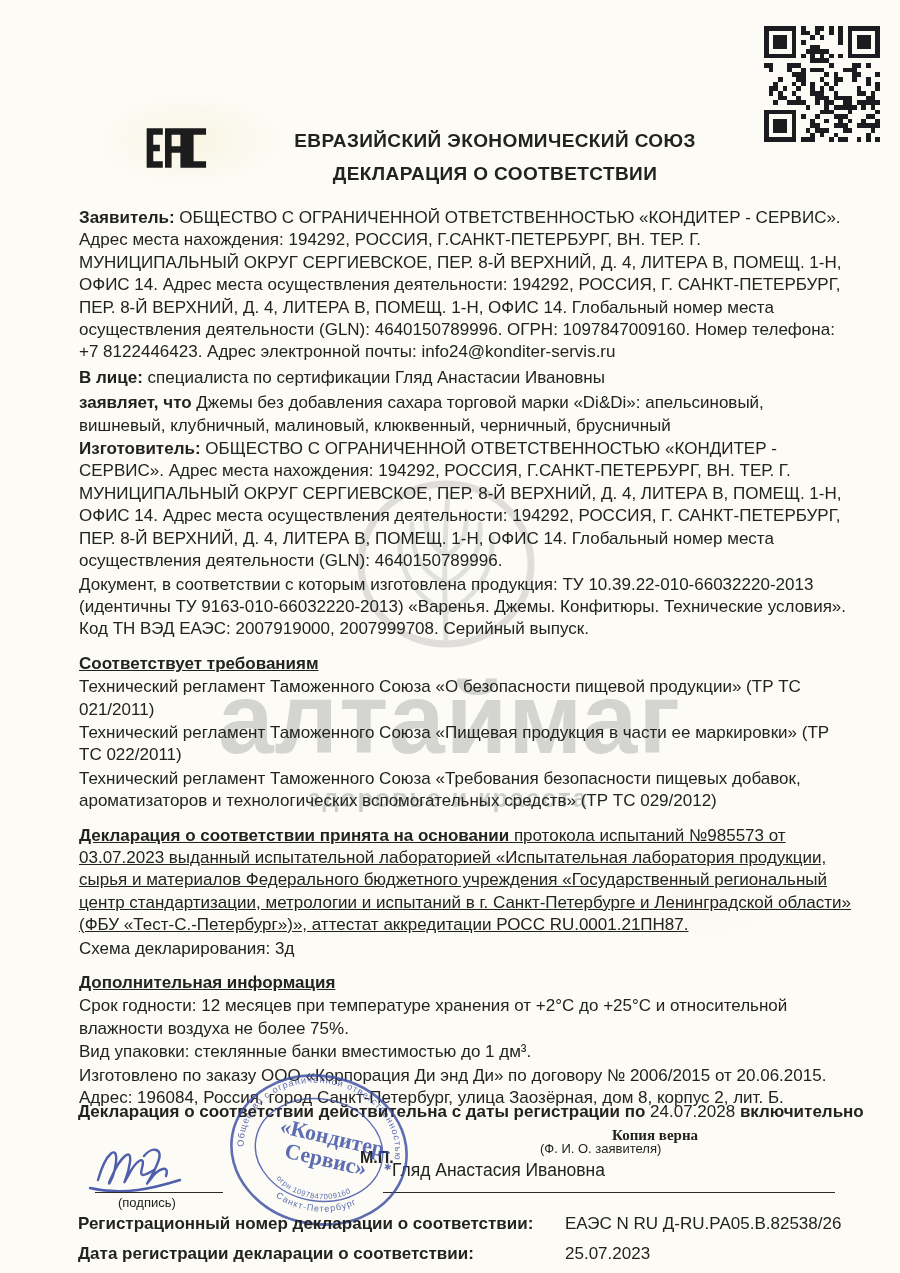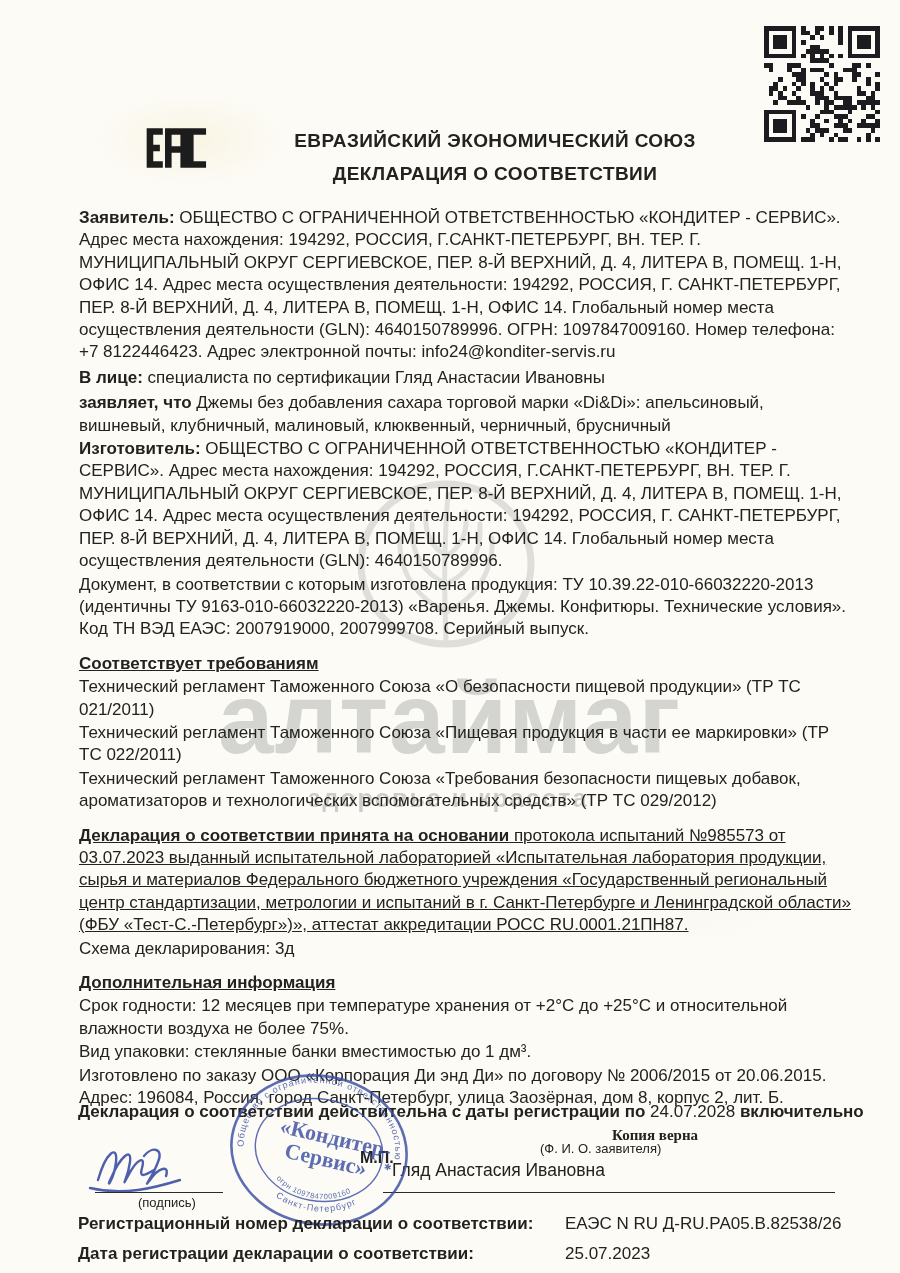--- a/index.html
+++ b/index.html
@@ -38,21 +38,21 @@
   .wm-tagline{
     position:absolute;left:308px;top:784px;
     font-size:25px;font-weight:bold;color:var(--wm-gray);opacity:.75;
     letter-spacing:2px;pointer-events:none;white-space:nowrap;
   }
   
   .validity{position:absolute;left:78px;top:1100px;width:790px;font-size:17px;line-height:23px;}
   .copy-note{position:absolute;left:612px;top:1127px;font-family:"Liberation Serif", serif;font-weight:bold;font-size:15px;}
   .mp{position:absolute;left:360px;top:1149px;font-size:16px;font-weight:bold;}
   .sig-line{position:absolute;left:95px;top:1192px;width:128px;border-top:1.6px solid #2a2a2a;}
-  .sig-caption{position:absolute;left:118px;top:1195px;font-size:13px;margin-left:20px;}
+  .sig-caption{position:absolute;left:118px;top:1195px;font-size:13px;}
   .name-line{position:absolute;left:383px;top:1192px;width:452px;border-top:1.6px solid #2a2a2a;}
   .applicant-name{position:absolute;left:392px;top:1160px;font-size:17.5px;}
   .name-caption{position:absolute;left:540px;top:1141px;font-size:13px;}
   .reg-row{position:absolute;left:78px;width:790px;font-size:17px;}
   .reg-row .reg-value{position:absolute;left:487px;top:0;font-weight:normal;}
   .reg-label{font-weight:bold;}
   #reg-number-row{top:1214px;}
   #reg-date-row{top:1244px;}
   
   .stamp{position:absolute;left:224px;top:1066px;opacity:.82;}

